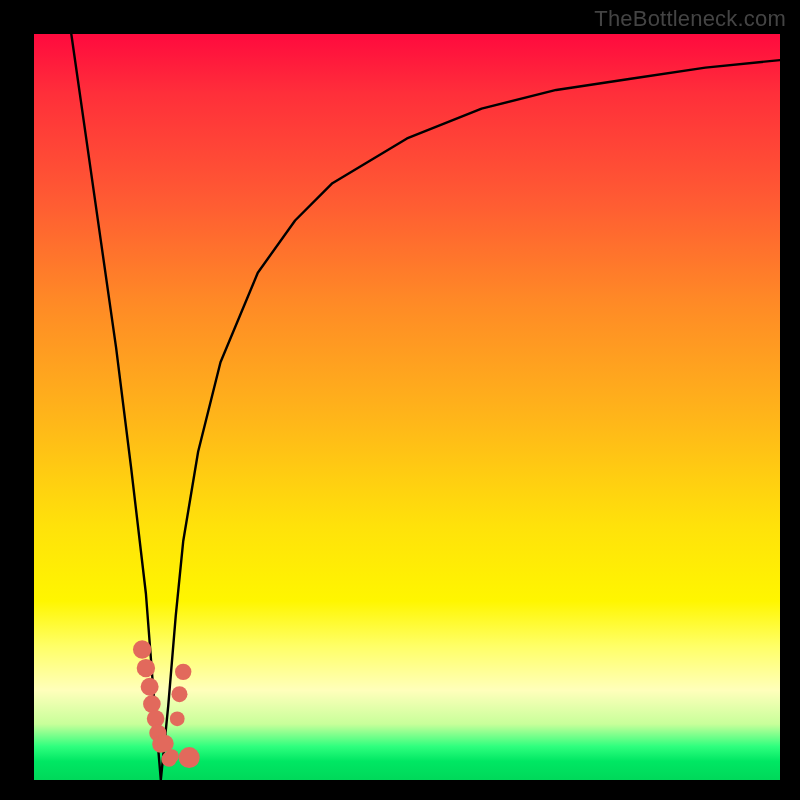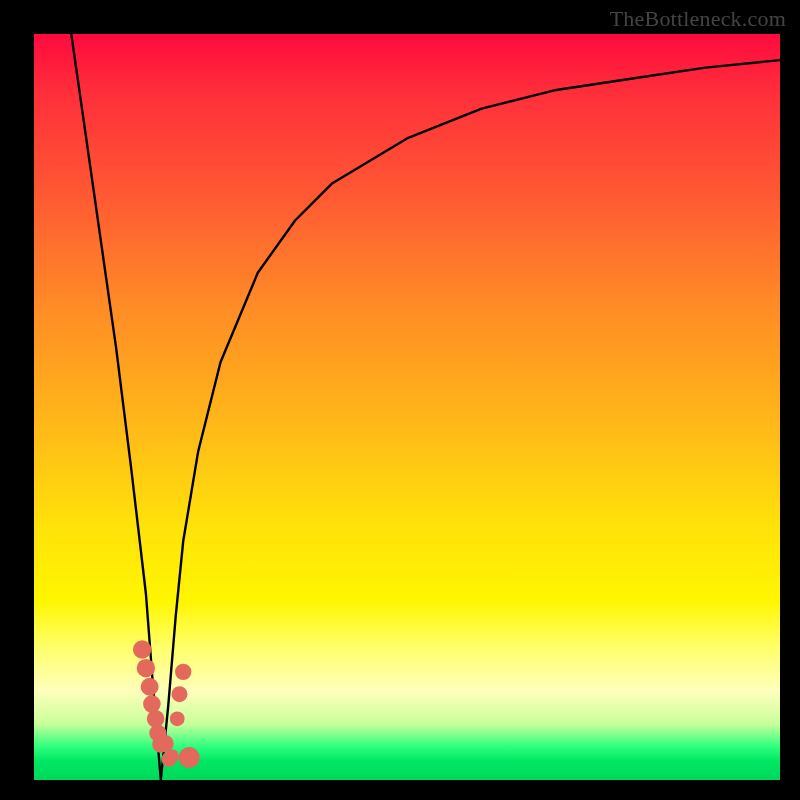--- a/index.html
+++ b/index.html
@@ -59,21 +59,20 @@
   }
   .attribution {
     position: absolute;
     top: 6px;
     right: 14px;
     color: #444;
     font-size: 22px;
     font-weight: 400;
     letter-spacing: 0.2px;
     user-select: none;
-    font-family: Liberation Serif, serif;
   }
 </style>
 </head>
 <body>
 
 <div class="frame">
   <div class="plot-area">
     <div class="gradient-bg"></div>
     <svg class="overlay" viewBox="0 0 746 746" preserveAspectRatio="none">
       <g id="curve-layer">

